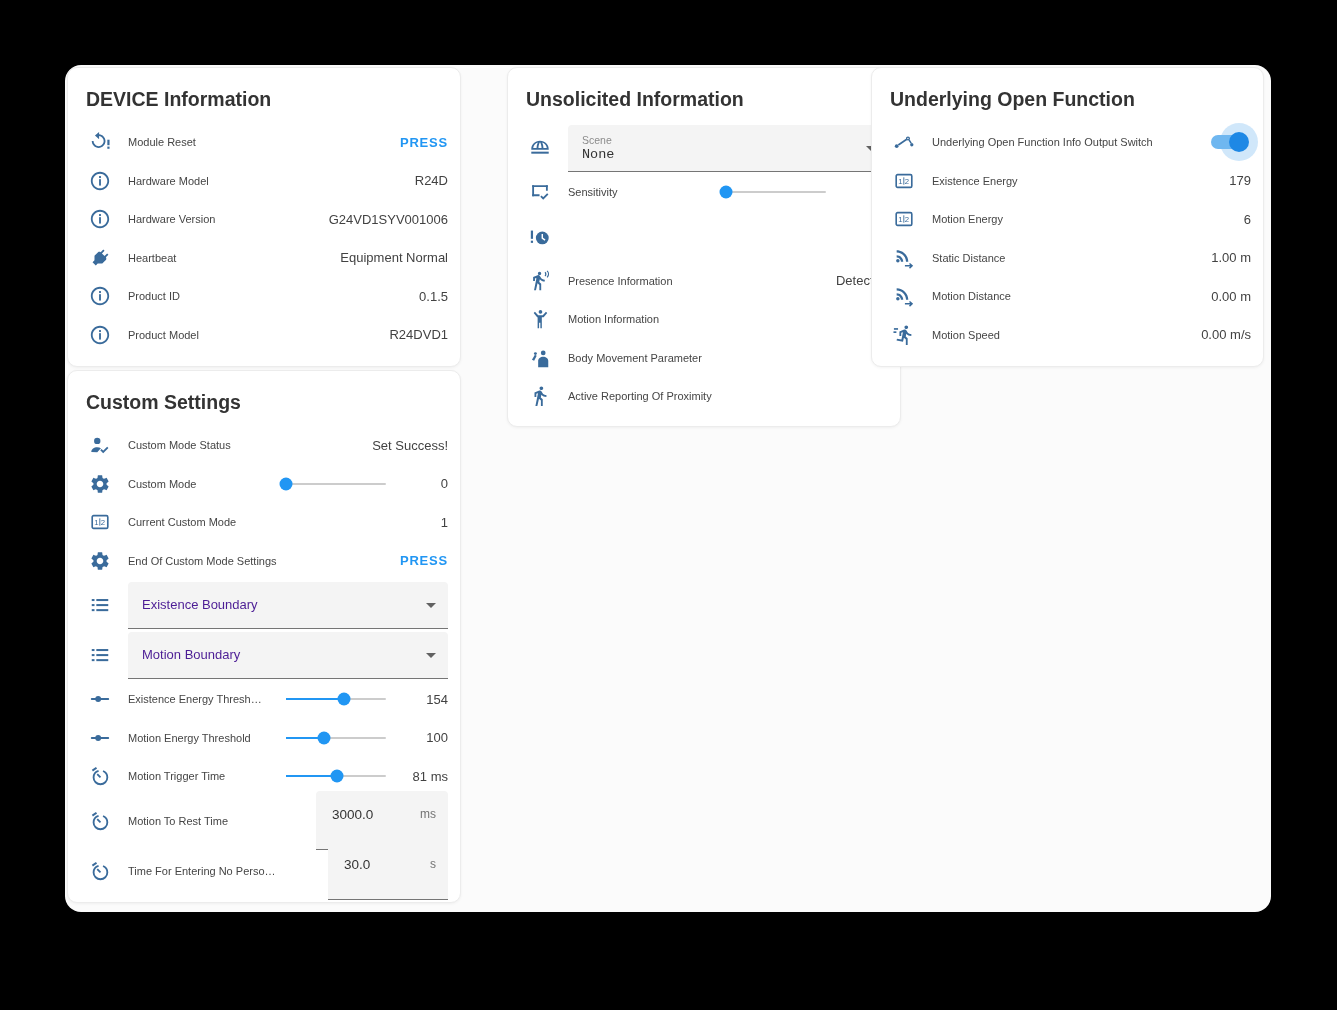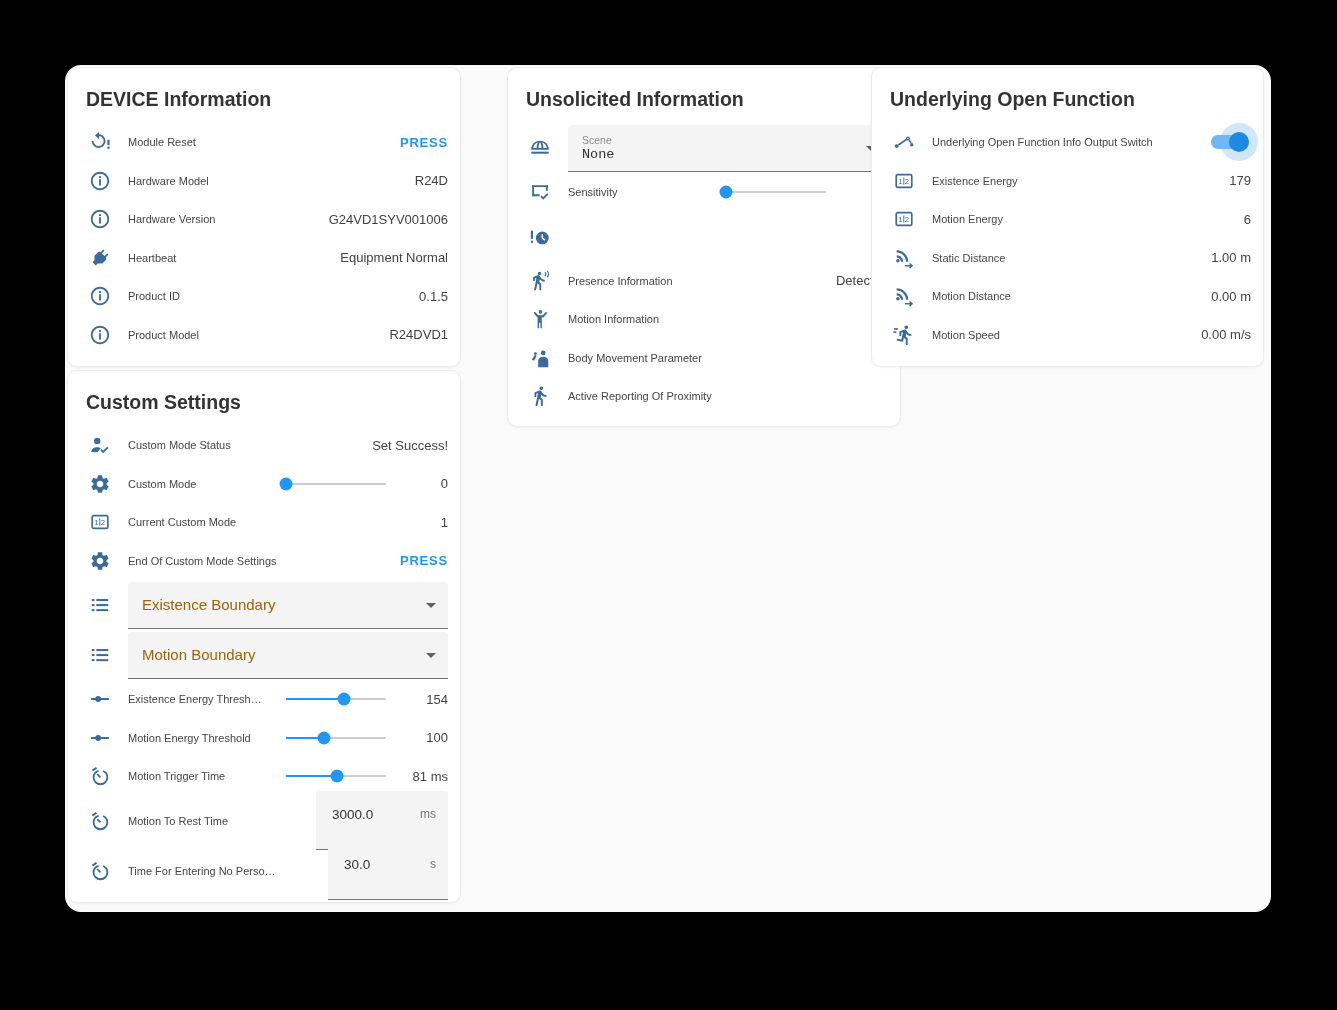--- a/index.html
+++ b/index.html
@@ -33,21 +33,21 @@
   .slider-thumb{position:absolute;top:50%;width:13px;height:13px;border-radius:50%;
     background:var(--accent,#2196f3);transform:translate(-50%,-50%);}
   .slider-val{flex:0 0 48px;text-align:right;font-size:13px;color:#424242;white-space:nowrap;}
   
   .field{flex:1 1 auto;height:46px;background:#f4f4f4;border-bottom:1px solid #757575;
     border-radius:4px 4px 0 0;position:relative;display:flex;flex-direction:column;
     justify-content:center;align-items:flex-start;padding:0 32px 0 14px;cursor:pointer;}
   .f-label-small{font-size:10.5px;color:#8b8b8b;margin-bottom:1px;white-space:nowrap;
     overflow:hidden;text-overflow:ellipsis;max-width:100%;}
   .f-value{font-size:13.5px;color:#333;font-family:Liberation Mono, monospace;}
-  .f-placeholder{font-size:15px;color:#a16207;}
+  .f-placeholder{font-size:13px;color:#4c1d95;}
   .caret{position:absolute;right:12px;top:50%;margin-top:-2px;width:0;height:0;
     border:5px solid transparent;border-top-color:#616161;}
   .input-box{flex:0 0 auto;height:46px;background:#f4f4f4;border-bottom:1px solid #757575;
     border-radius:4px 4px 0 0;display:flex;align-items:center;justify-content:space-between;
     padding:0 12px 12px 16px;margin-left:8px;cursor:text;}
   .in-val{font-size:13.5px;color:#333;}
   .unit{font-size:12px;color:#737373;margin-left:10px;}
   
   .toggle{position:relative;width:36px;height:20px;margin-right:4px;cursor:pointer;flex:0 0 36px;margin-left:auto;}
   .tg-halo{position:absolute;right:-11px;top:-9px;width:38px;height:38px;border-radius:50%;

